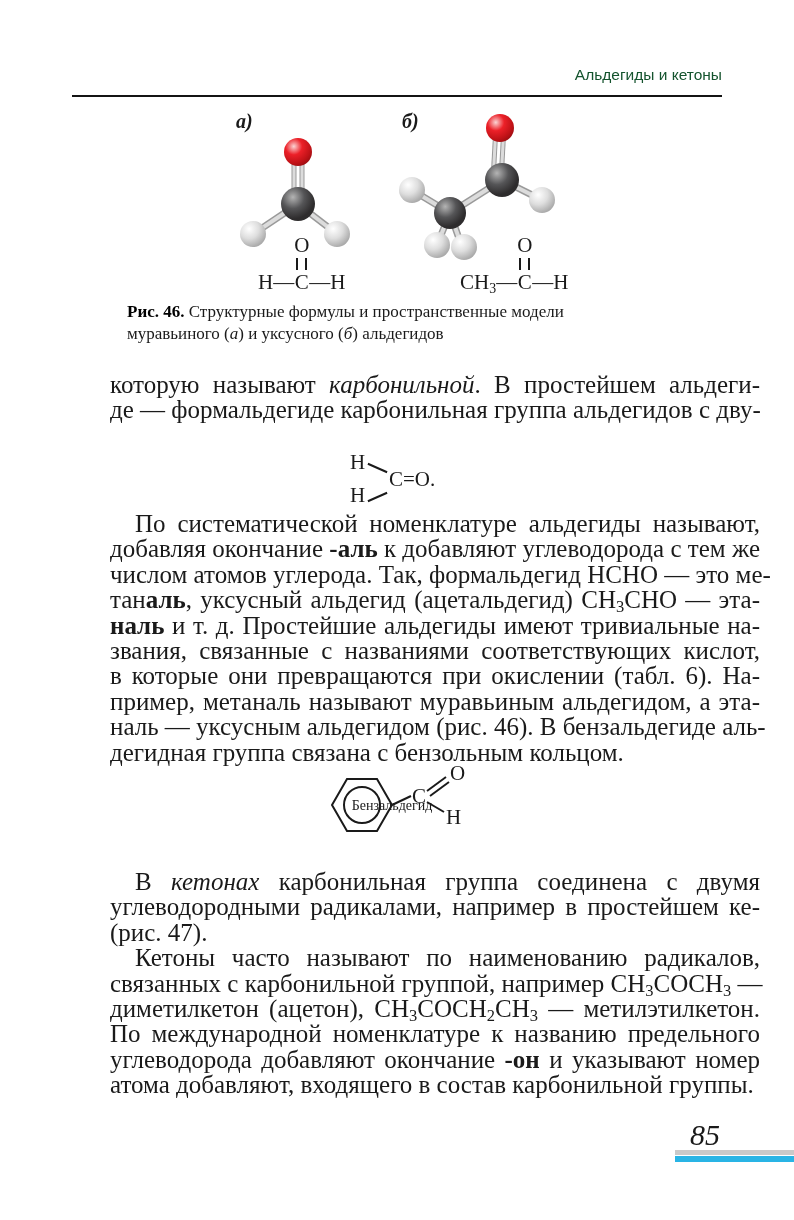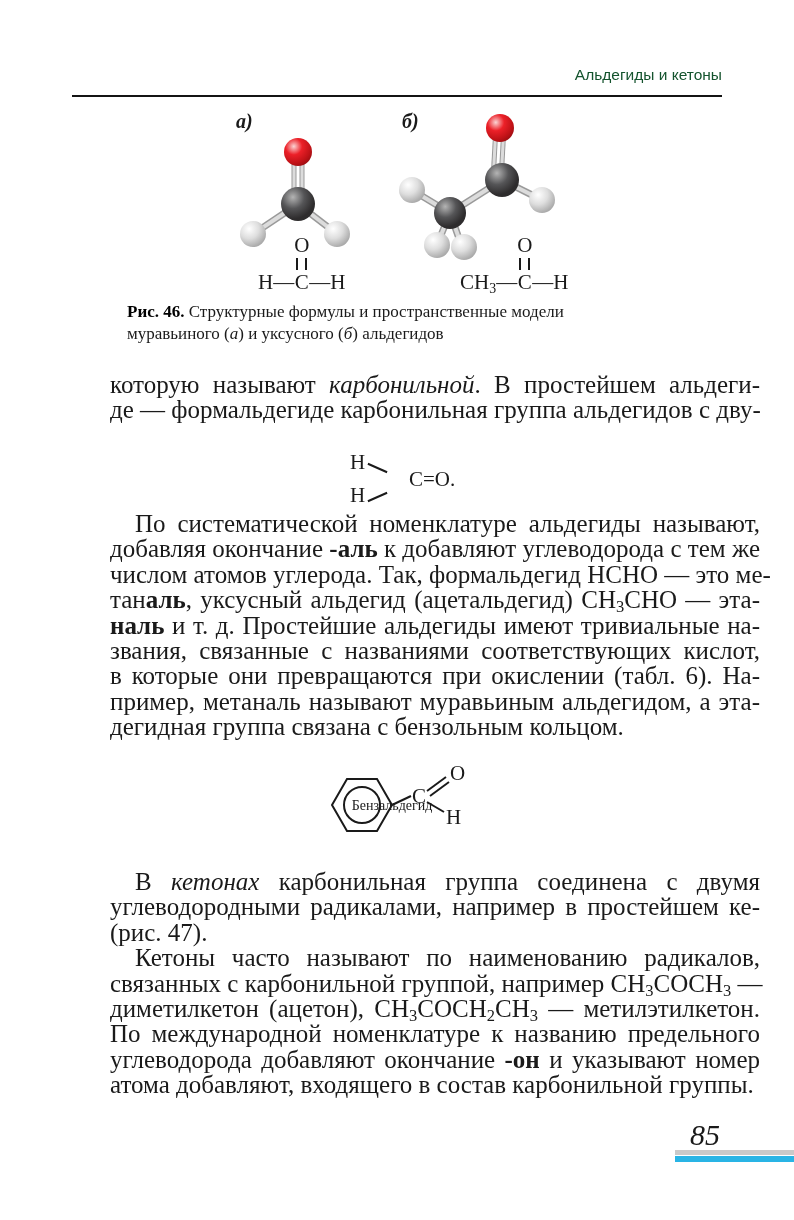--- a/index.html
+++ b/index.html
@@ -27,21 +27,21 @@
   .bodyblock{position:absolute;left:72px;width:650px;font-size:25px;margin-left:38px;}
   .line{line-height:25.4px;text-align:justify;text-align-last:justify;white-space:nowrap;}
   .line.end{text-align-last:left;}
   .para.indent .line:first-child{text-indent:25px;}
   .i{font-style:italic;} .bi{font-weight:bold;}
   sub{font-size:66%;line-height:0;vertical-align:-4px;}
   
   .scheme{position:absolute;left:348px;top:450px;width:120px;height:60px;font-size:21px;}
   .scheme span{position:absolute;line-height:1;}
   .scheme .h1{left:2px;top:2px;} .scheme .h2{left:2px;top:35px;}
-  .scheme .rest{left:41px;top:19px;margin-left:20px;}
+  .scheme .rest{left:41px;top:19px;}
   .scheme .bond{position:absolute;width:21px;height:2px;background:#1a1a1a;}
   .scheme .b1{left:19px;top:17px;transform:rotate(24deg);}
   .scheme .b2{left:19px;top:46px;transform:rotate(-24deg);}
   
   .benzsvg{position:absolute;left:305px;top:758px;}
   .benzlabel{position:absolute;left:302px;top:798px;width:180px;text-align:center;font-size:14px;}
   
   .pagenum{position:absolute;left:690px;top:1118px;font-size:30px;font-style:italic;z-index:2;}
   .footbar-gray{position:absolute;left:675px;top:1150px;width:119px;height:5px;}
   .footbar-cyan{position:absolute;left:675px;top:1156px;width:119px;height:6px;}
@@ -161,20 +161,21 @@
   <div class="bodyblock" style="top:511px;">
       <div class="para indent">
         <div class="line"><span>По систематической номенклатуре альдегиды называют,</span></div>
         <div class="line"><span>добавляя окончание </span><span class="bi">-аль</span><span> к добавляют углеводорода с тем же</span></div>
         <div class="line"><span>числом атомов углерода. Так, формальдегид HCHO — это ме-</span></div>
         <div class="line"><span>тан</span><span class="bi">аль</span><span>, уксусный альдегид (ацетальдегид) CH</span><sub>3</sub><span>CHO — эта-</span></div>
         <div class="line"><span class="bi">наль</span><span> и т. д. Простейшие альдегиды имеют тривиальные на-</span></div>
         <div class="line"><span>звания, связанные с названиями соответствующих кислот,</span></div>
         <div class="line"><span>в которые они превращаются при окислении (табл. 6). На-</span></div>
         <div class="line"><span>пример, метаналь называют муравьиным альдегидом, а эта-</span></div>
+        <div class="line"><span>наль — уксусным альдегидом (рис. 46). В бензальдегиде аль-</span></div>
         <div class="line end"><span>дегидная группа связана с бензольным кольцом.</span></div>
       </div>
     </div>
 
   <svg class="benzsvg" width="170" height="86" viewBox="0 0 170 86">
     <polygon points="87,47 72,21 42,21 27,47 42,73 72,73" fill="none" stroke="#1a1a1a" stroke-width="2"></polygon>
     <circle cx="57" cy="47" r="18" fill="none" stroke="#1a1a1a" stroke-width="2"></circle>
     <line x1="87" y1="47" x2="106" y2="38" stroke="#1a1a1a" stroke-width="2"></line>
     <line x1="122" y1="33" x2="141" y2="19" stroke="#1a1a1a" stroke-width="2"></line>
     <line x1="125" y1="38" x2="144" y2="24" stroke="#1a1a1a" stroke-width="2"></line>

